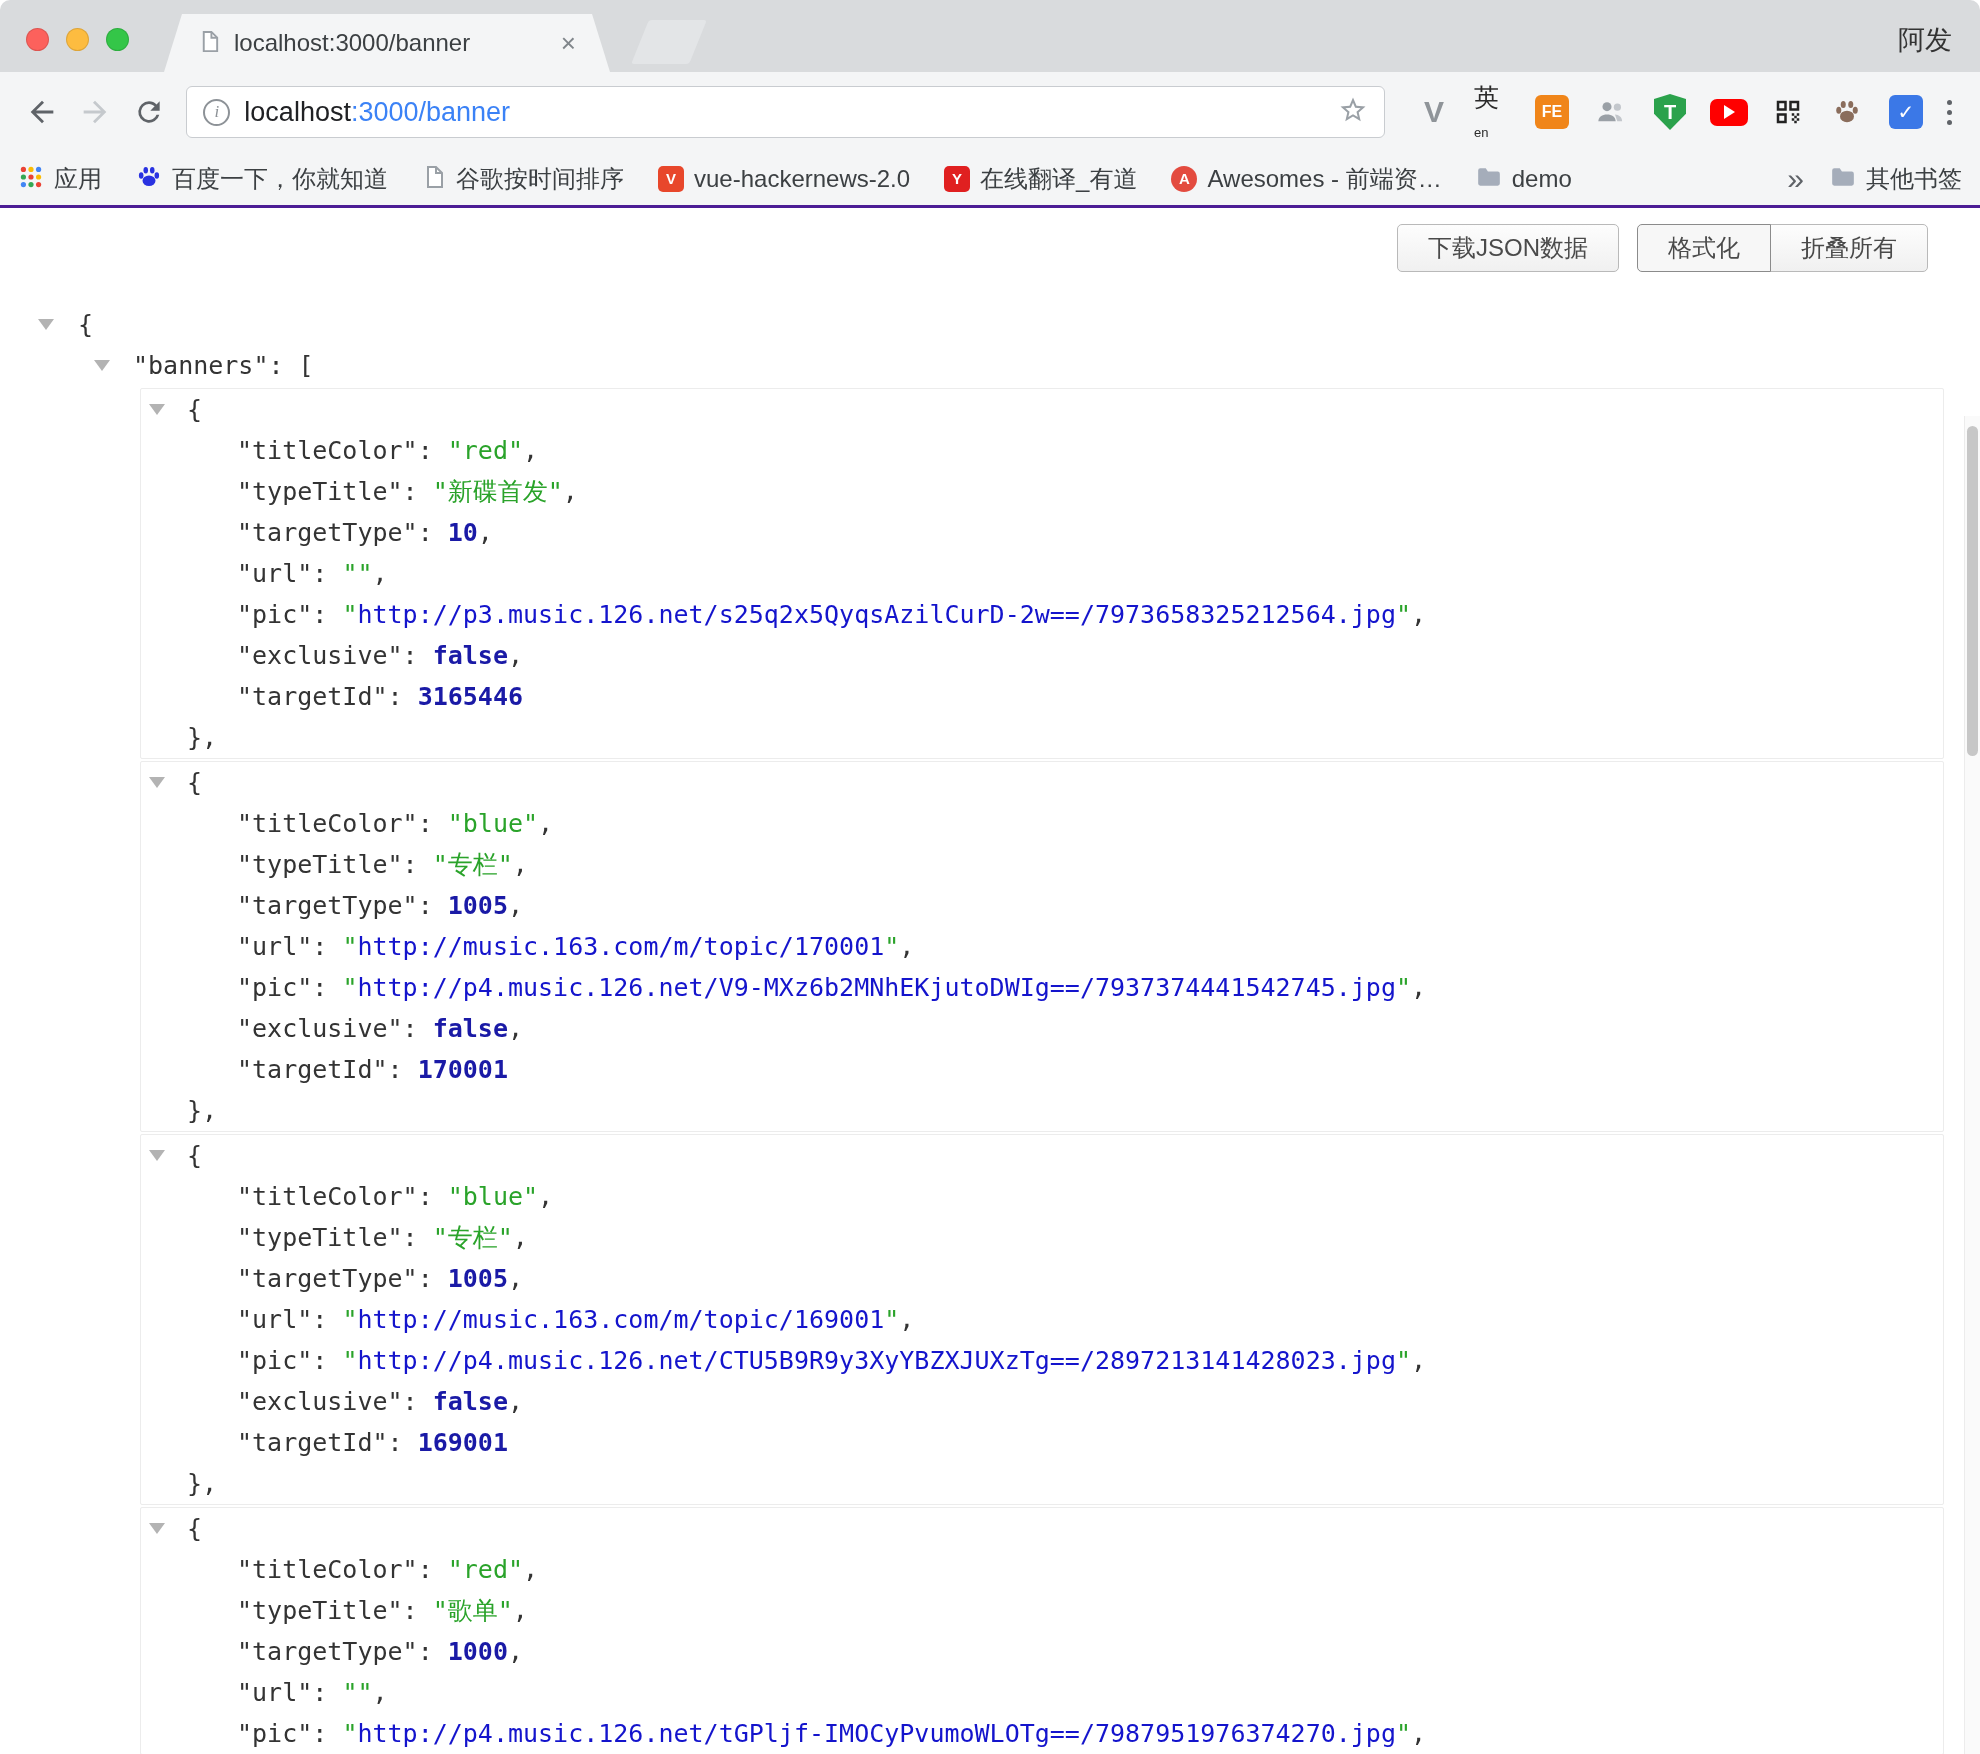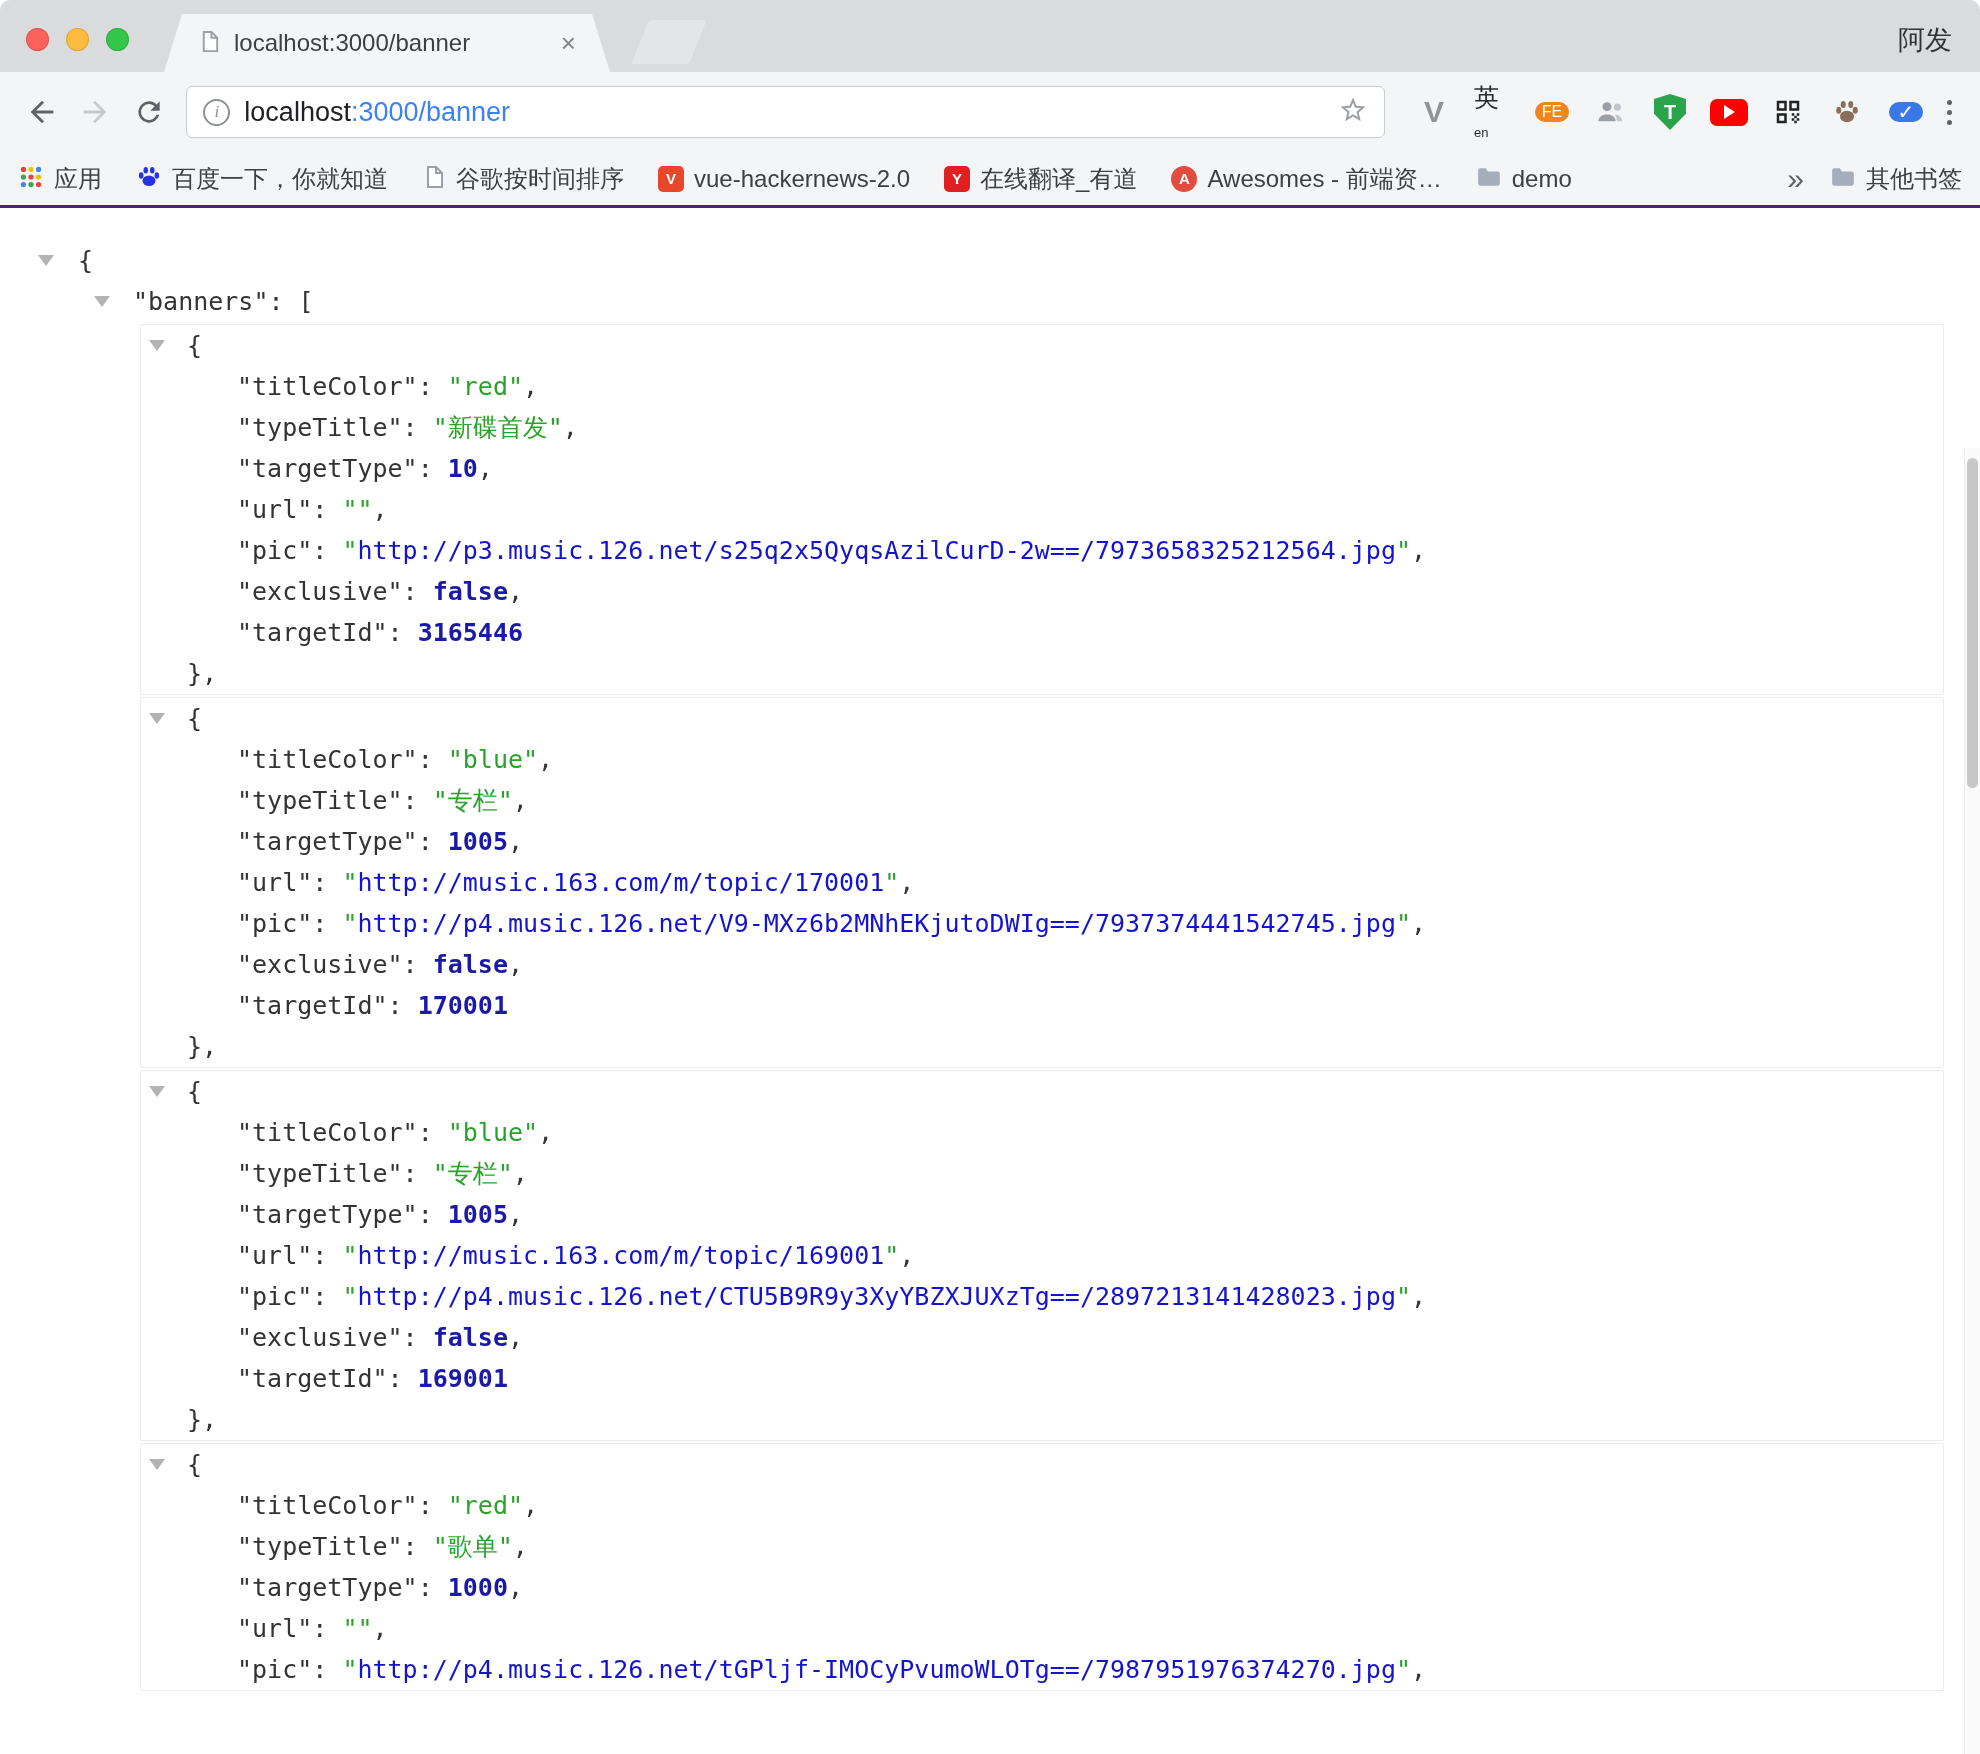--- a/index.html
+++ b/index.html
@@ -25,21 +25,21 @@
   .nav-btn{width:48px;height:48px;display:flex;align-items:center;justify-content:center;border-radius:50%}
   .omnibox{width:1212px;height:52px;background:#fff;border:1px solid #c9ccd0;border-radius:6px;
        display:flex;align-items:center;padding:0 16px;gap:14px;margin-left:8px}
   .info-i{width:27px;height:27px;border:2px solid #8d9297;border-radius:50%;display:flex;align-items:center;
        justify-content:center;color:#8d9297;font-size:17px;font-family:"Liberation Serif",serif;font-style:italic;flex:none}
   .url{font-size:27px;flex:1;white-space:nowrap}
   .url .host{color:#202124}
   .url .rest{color:#3b82f6}
   .ext-area{display:flex;align-items:center;gap:21px;margin-left:24px}
   .ext-btn{width:38px;height:38px;display:flex;align-items:center;justify-content:center}
-  .sq{display:inline-flex;width:34px;height:20px;border-radius:14px;color:#fff;font-weight:normal;
+  .sq{display:inline-flex;width:34px;height:34px;border-radius:6px;color:#fff;font-weight:bold;
       font-size:16px;align-items:center;justify-content:center}
   .shield{display:inline-flex;width:32px;height:36px;background:#2ba24c;color:#fff;font-weight:bold;font-size:20px;
       align-items:center;justify-content:center;clip-path:polygon(50% 0,100% 14%,100% 55%,50% 100%,0 55%,0 14%)}
   .yt{display:inline-flex;width:38px;height:27px;background:#f00;border-radius:7px;align-items:center;justify-content:center}
   .yt-play{width:0;height:0;border-left:11px solid #fff;border-top:7px solid transparent;border-bottom:7px solid transparent}
   .dots{display:flex;flex-direction:column;gap:5px;padding:0 10px;margin-left:6px}
   .dots i{width:5px;height:5px;border-radius:50%;background:#5f6368;display:block}
 
   
   .bookmarks-bar{height:56px;background:#f4f5f6;display:flex;align-items:center;padding:0 18px;gap:34px;
@@ -248,20 +248,27 @@
     <span class="bookmark">
       <span><svg width="26" height="26" viewBox="0 0 24 24">
             <path d="M2 6a2 2 0 0 1 2-2h5l2 3h9a2 2 0 0 1 2 2v9a2 2 0 0 1-2 2H4a2 2 0 0 1-2-2z" fill="#a5adba"></path>
           </svg></span>
       <span class="bm-label">其他书签</span>
     </span>
   </span>
 </div>
 
 <div class="content">
+  <div class="actions">
+    <button class="btn">下载JSON数据</button>
+    <span class="btn-group">
+      <button class="btn btn-format">格式化</button>
+      <button class="btn btn-collapse">折叠所有</button>
+    </span>
+  </div>
   <div class="json-tree" id="json-tree">
       <div class="jline lvl0"><span class="tri"></span><span><span class="p">{</span></span></div>
       <div class="jline lvl1"><span class="tri"></span><span><span class="k">"banners"</span><span class="p">: [</span></span></div>
       <div class="obj-box">
         <div class="jline lvl2"><span class="tri"></span><span><span class="p">{</span></span></div>
         <div class="jline lvl3"><span><span class="k">"titleColor"</span><span class="p">: </span><span class="s">"red"</span><span class="p">,</span></span></div>
         <div class="jline lvl3"><span><span class="k">"typeTitle"</span><span class="p">: </span><span class="s">"新碟首发"</span><span class="p">,</span></span></div>
         <div class="jline lvl3"><span><span class="k">"targetType"</span><span class="p">: </span><span class="n">10</span><span class="p">,</span></span></div>
         <div class="jline lvl3"><span><span class="k">"url"</span><span class="p">: </span><span class="s">""</span><span class="p">,</span></span></div>
         <div class="jline lvl3"><span><span class="k">"pic"</span><span class="p">: </span><span class="s">"</span><a class="lnk">http://p3.music.126.net/s25q2x5QyqsAzilCurD-2w==/7973658325212564.jpg</a><span class="s">"</span><span class="p">,</span></span></div>

